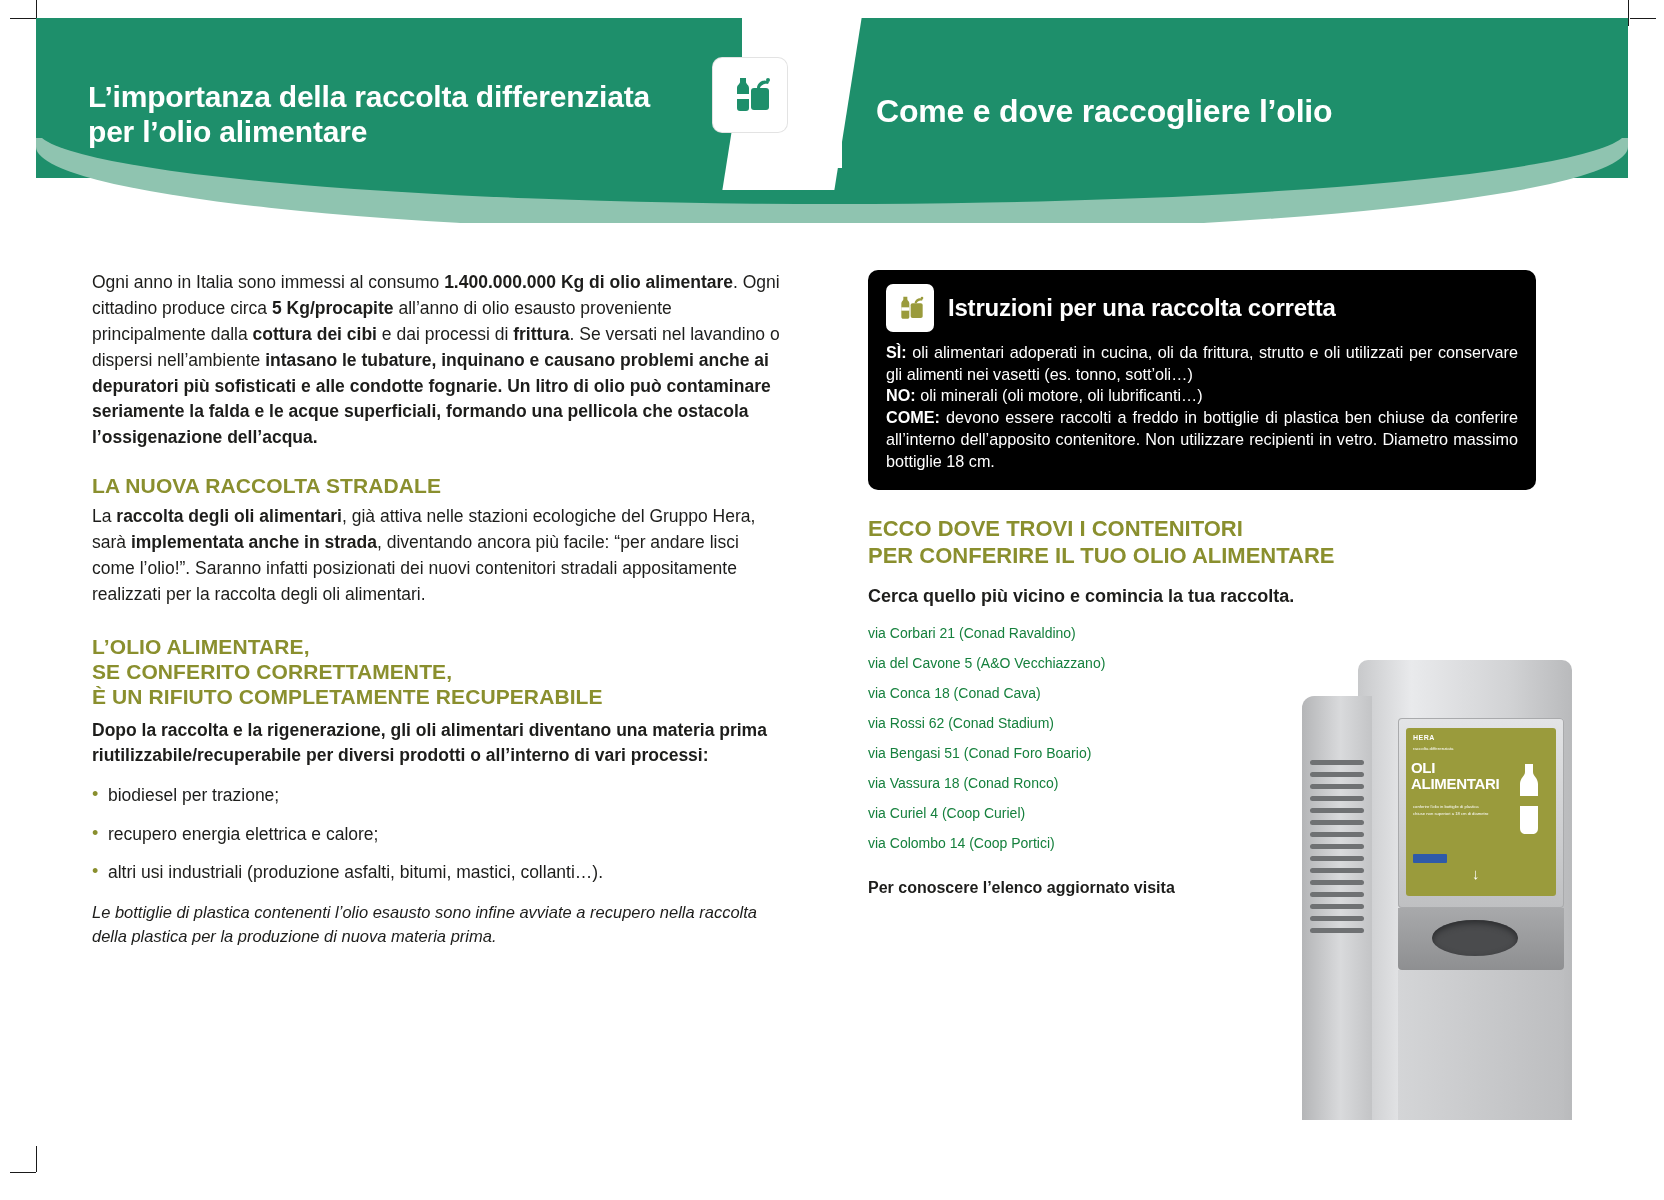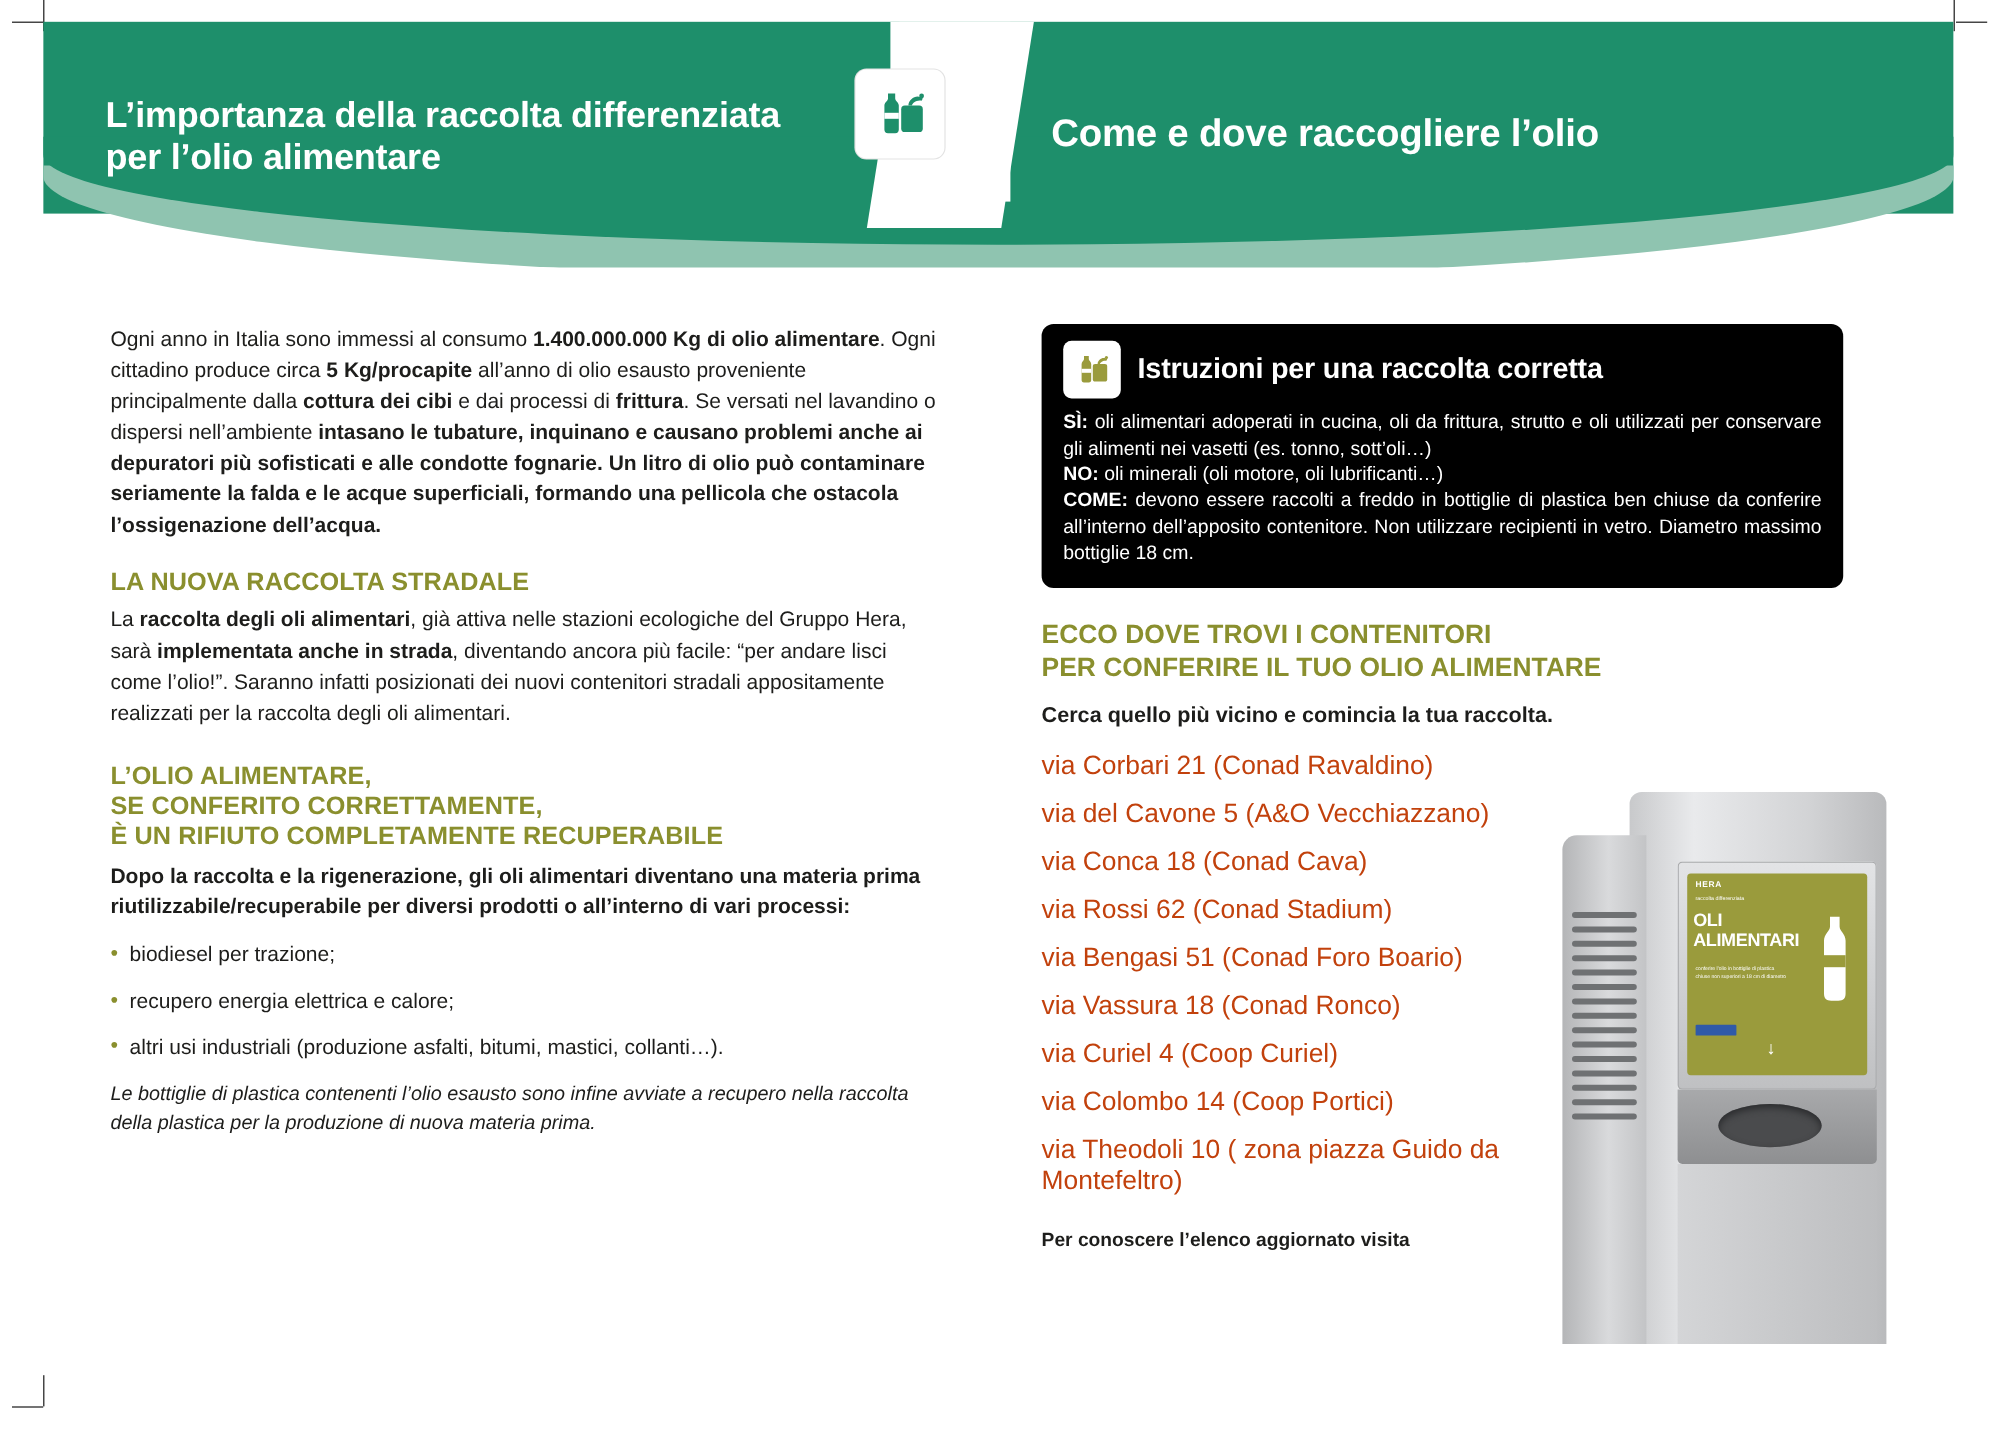--- a/index.html
+++ b/index.html
@@ -230,22 +230,22 @@
     color: #1d1d1b;
     margin: 0 0 18px 0;
   }
   #address-list {
     list-style: none;
     margin: 0;
     padding: 0;
     width: 470px;
   }
   #address-list li {
-    font-size: 22px;
-    color: #c2410c;
+    font-size: 14px;
+    color: #15803d;
     margin-bottom: 14px;
   }
   #visit-note {
     margin-top: 26px;
     font-size: 16px;
     font-weight: bold;
     color: #1d1d1b;
     line-height: 1.4;
     width: 470px;
   }
@@ -491,21 +491,20 @@
 
     <ul id="address-list">
       <li>via Corbari 21 (Conad Ravaldino)</li>
       <li>via del Cavone 5 (A&amp;O Vecchiazzano)</li>
       <li>via Conca 18 (Conad Cava)</li>
       <li>via Rossi 62 (Conad Stadium)</li>
       <li>via Bengasi 51 (Conad Foro Boario)</li>
       <li>via Vassura 18 (Conad Ronco)</li>
       <li>via Curiel 4 (Coop Curiel)</li>
       <li>via Colombo 14 (Coop Portici)</li>
-      <li>via Theodoli 10 ( zona piazza Guido da Montefeltro)</li>
     </ul>
 
     <div id="visit-note">
       <span>Per conoscere l’elenco aggiornato visita</span>
     </div>
   </div>
 
   <div id="container-illustration">
     <div class="ci-body"></div>
     <div class="ci-leftcol">

